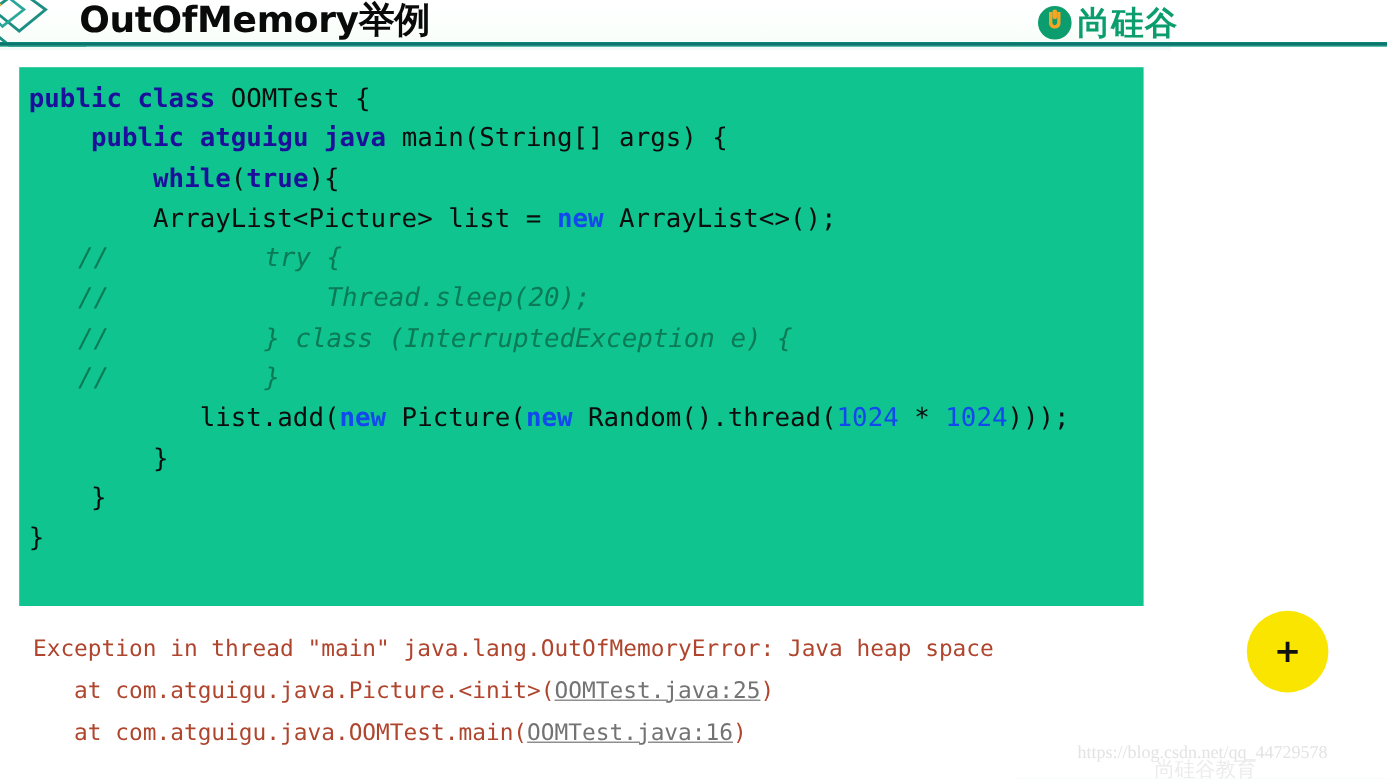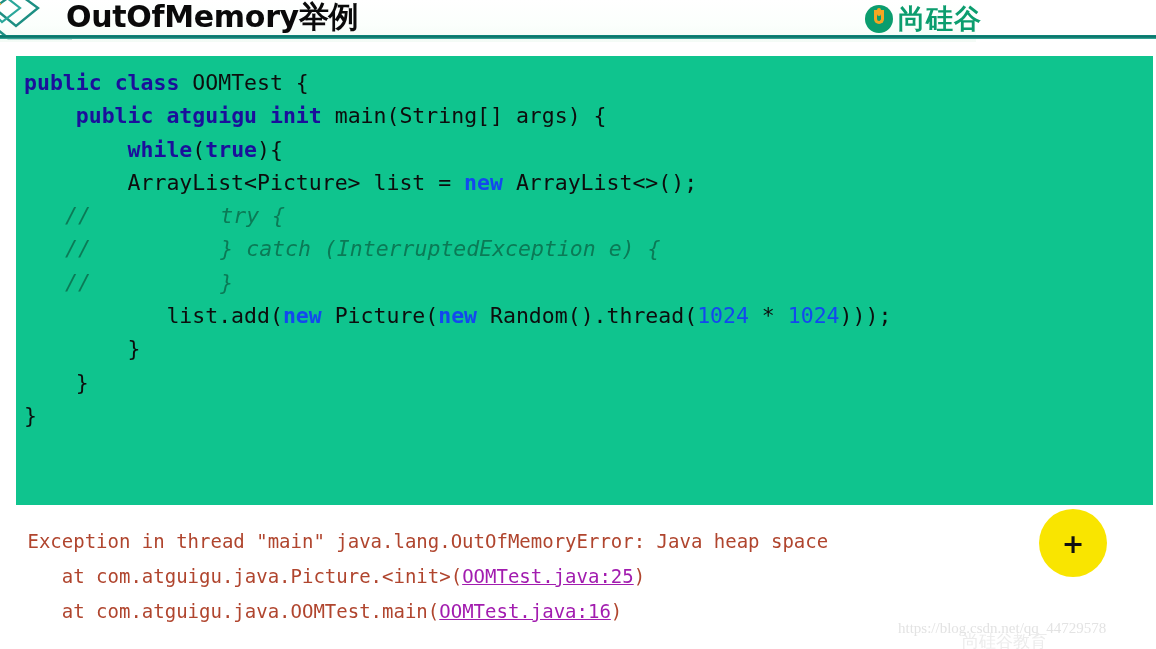--- a/index.html
+++ b/index.html
@@ -87,21 +87,21 @@
     white-space: nowrap;
     font-family: "DejaVu Sans", "Liberation Sans", sans-serif;
     letter-spacing: 1px;
   }
 
   
   .code-block {
     position: absolute;
     left: 16px;
     top: 56px;
-    width: 1137px;
+    width: 937px;
     height: 449px;
     background: #0fc48e;
     box-sizing: border-box;
     padding: 10px 0 0 8px;
     overflow: hidden;
   }
   .code-line {
     font-family: "DejaVu Sans Mono", "Liberation Mono", monospace;
     font-size: 21.5px;
     line-height: 33.3px;
@@ -122,21 +122,21 @@
     width: 1000px;
   }
   .trace-line {
     font-family: "DejaVu Sans Mono", "Liberation Mono", monospace;
     font-size: 19px;
     line-height: 35px;
     color: #b0452e;
     white-space: pre;
   }
   .trace-link {
-    color: #a21caf;
+    color: #737373;
     text-decoration: underline;
   }
 
   
   .fab {
     position: absolute;
     left: 1039px;
     top: 509px;
     width: 68px;
     height: 68px;
@@ -196,25 +196,26 @@
   <div class="brand">
     <div class="brand-mark"></div>
     <div class="brand-text">尚硅谷</div>
   </div>
 
   <div class="header-rule"></div>
 </div>
 
 <div class="code-block" id="code-block">
     <div class="code-line"><span class="kw">public</span><span> </span><span class="kw">class</span><span> OOMTest {</span></div>
-    <div class="code-line"><span>    </span><span class="kw">public</span><span> </span><span class="kw">atguigu</span><span> </span><span class="kw">init</span><span> main(String[] args) {</span></div>
+    <div class="code-line"><span>    </span><span class="kw">public</span><span> </span><span class="kw">atguigu</span><span> </span><span class="kw">java</span><span> main(String[] args) {</span></div>
     <div class="code-line"><span>        </span><span class="kw">while</span><span>(</span><span class="kw">true</span><span>){</span></div>
     <div class="code-line"><span>        </span><span>ArrayList&lt;Picture&gt; list = </span><span class="nw">new</span><span> ArrayList&lt;&gt;();</span></div>
     <div class="code-line"><span class="cmt">//          try {</span></div>
-    <div class="code-line"><span class="cmt">//          } catch (InterruptedException e) {</span></div>
+    <div class="code-line"><span class="cmt">//              Thread.sleep(20);</span></div>
+    <div class="code-line"><span class="cmt">//          } class (InterruptedException e) {</span></div>
     <div class="code-line"><span class="cmt">//          }</span></div>
     <div class="code-line"><span>           </span><span>list.add(</span><span class="nw">new</span><span> Picture(</span><span class="nw">new</span><span> Random().thread(</span><span class="num">1024</span><span> * </span><span class="num">1024</span><span>)));</span></div>
     <div class="code-line"><span>        </span><span>}</span></div>
     <div class="code-line"><span>    </span><span>}</span></div>
     <div class="code-line"><span>}</span></div>
   </div>
 
 <div class="console" id="console-output">
     <div class="trace-line"><span> Exception in thread "main" java.lang.OutOfMemoryError: Java heap space</span></div>
     <div class="trace-line"><span>    at com.atguigu.java.Picture.&lt;init&gt;(</span><span class="trace-link">OOMTest.java:25</span><span>)</span></div>

